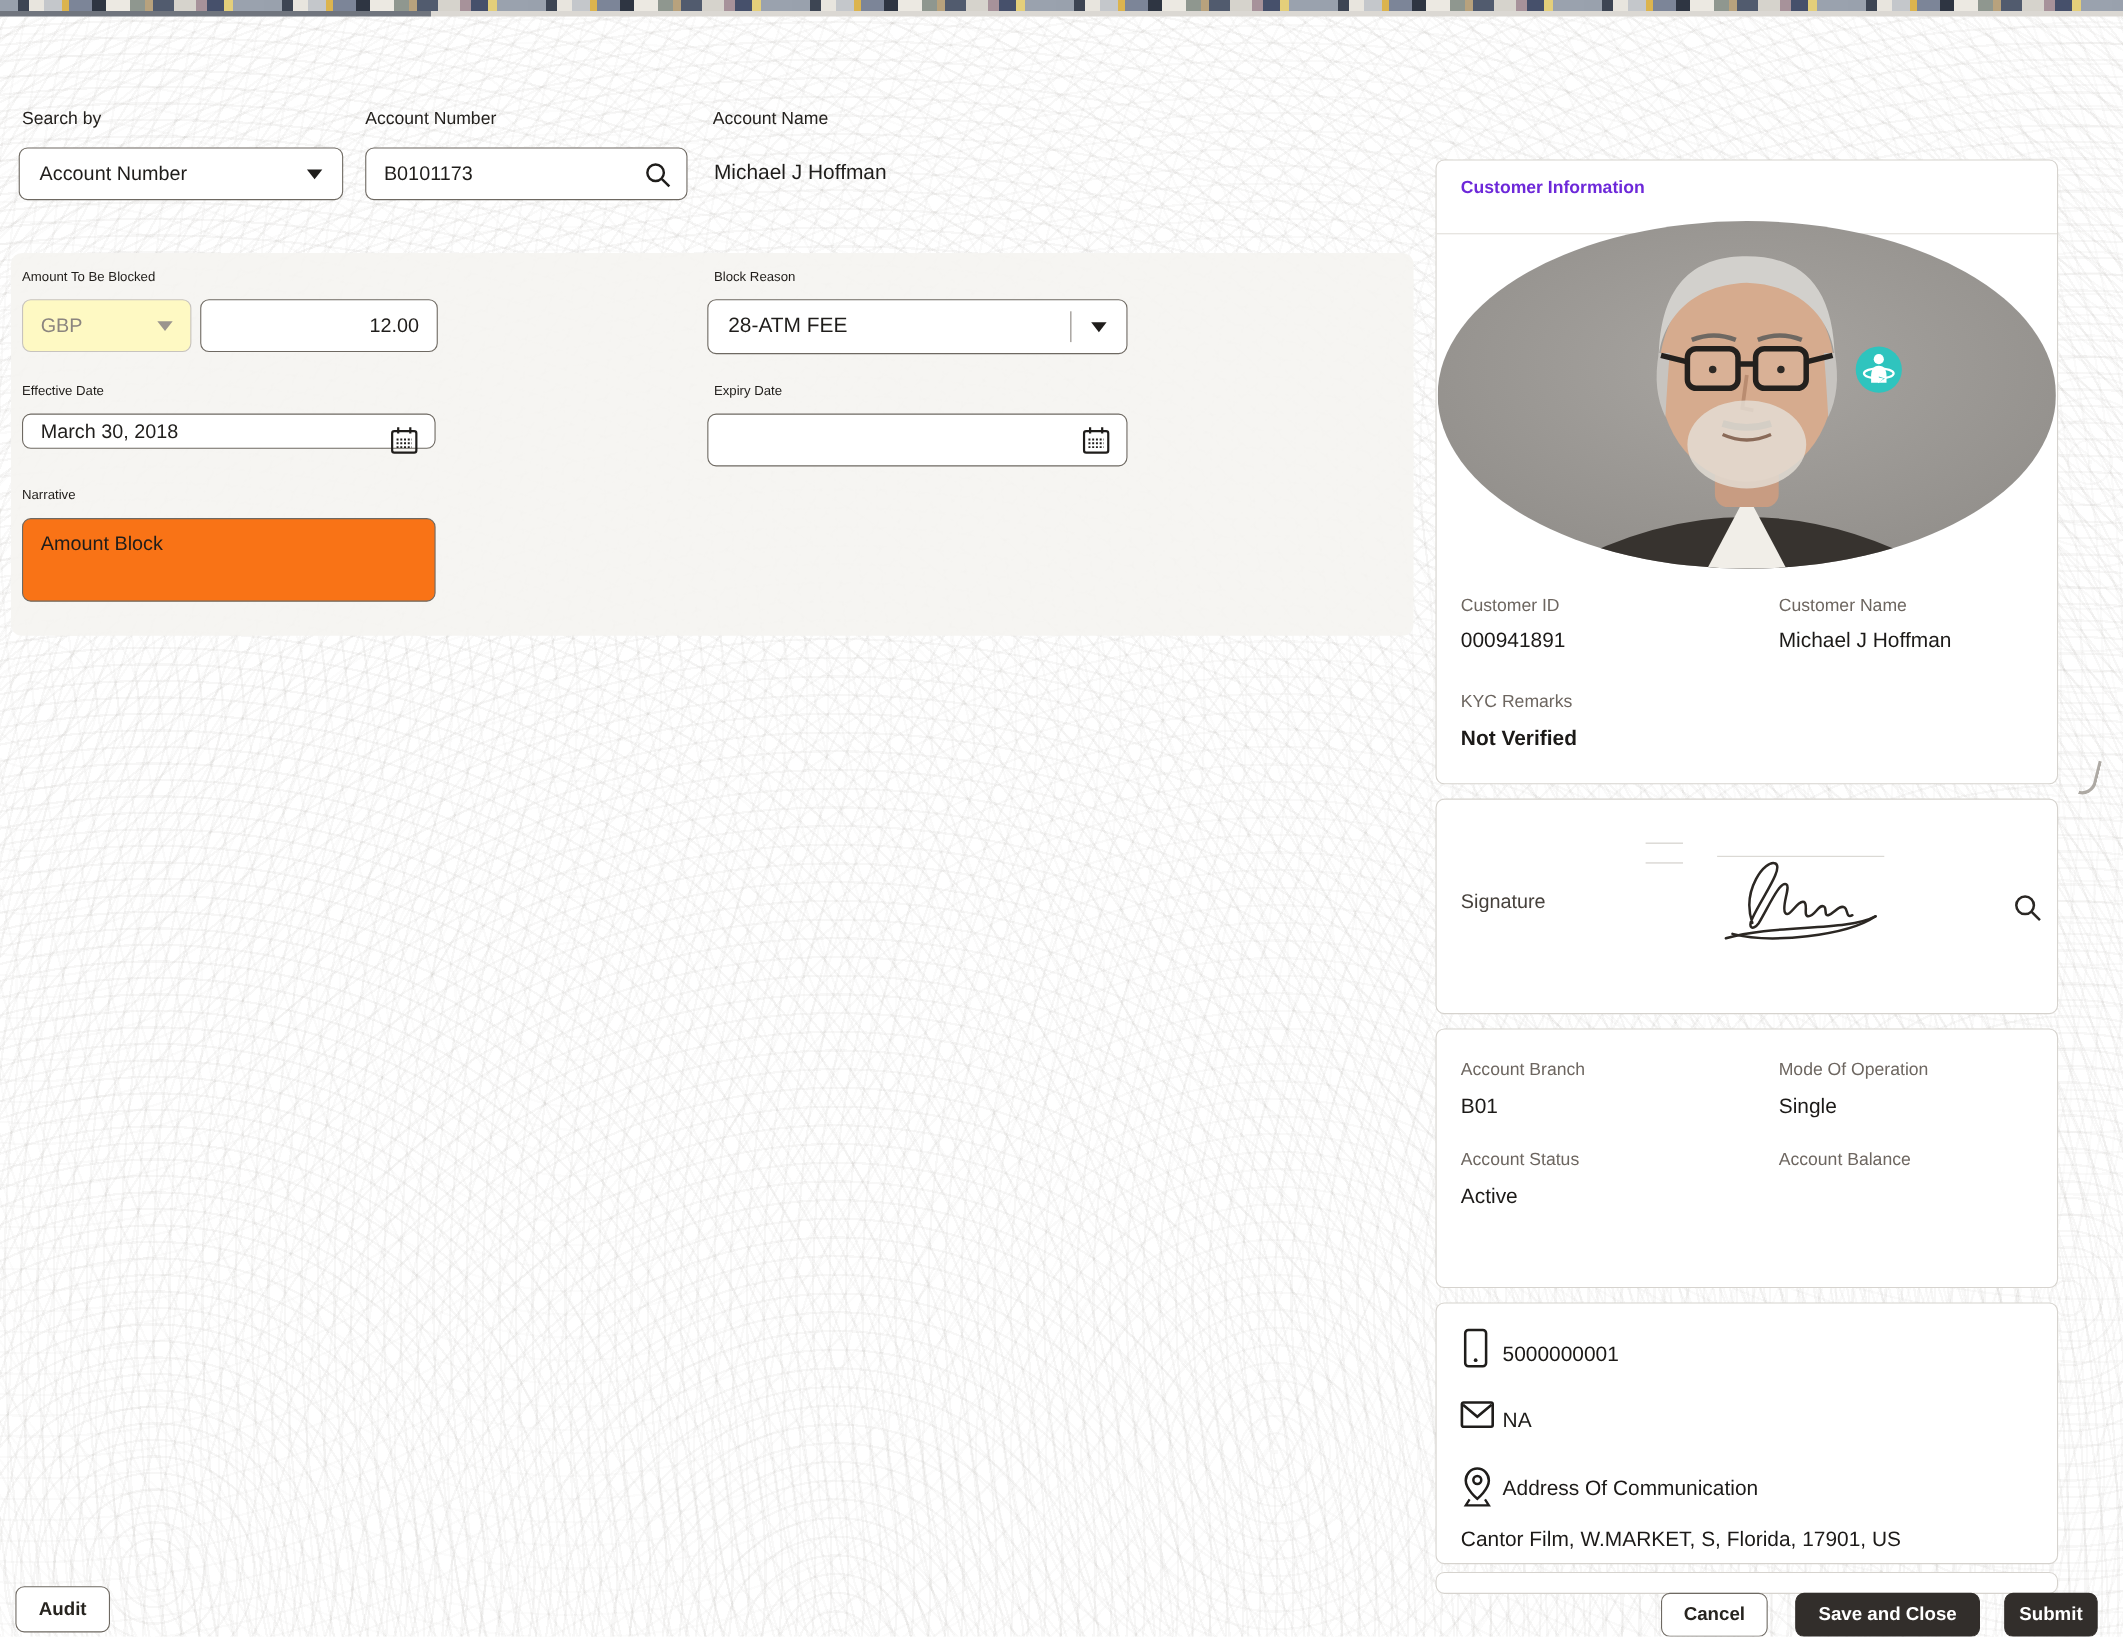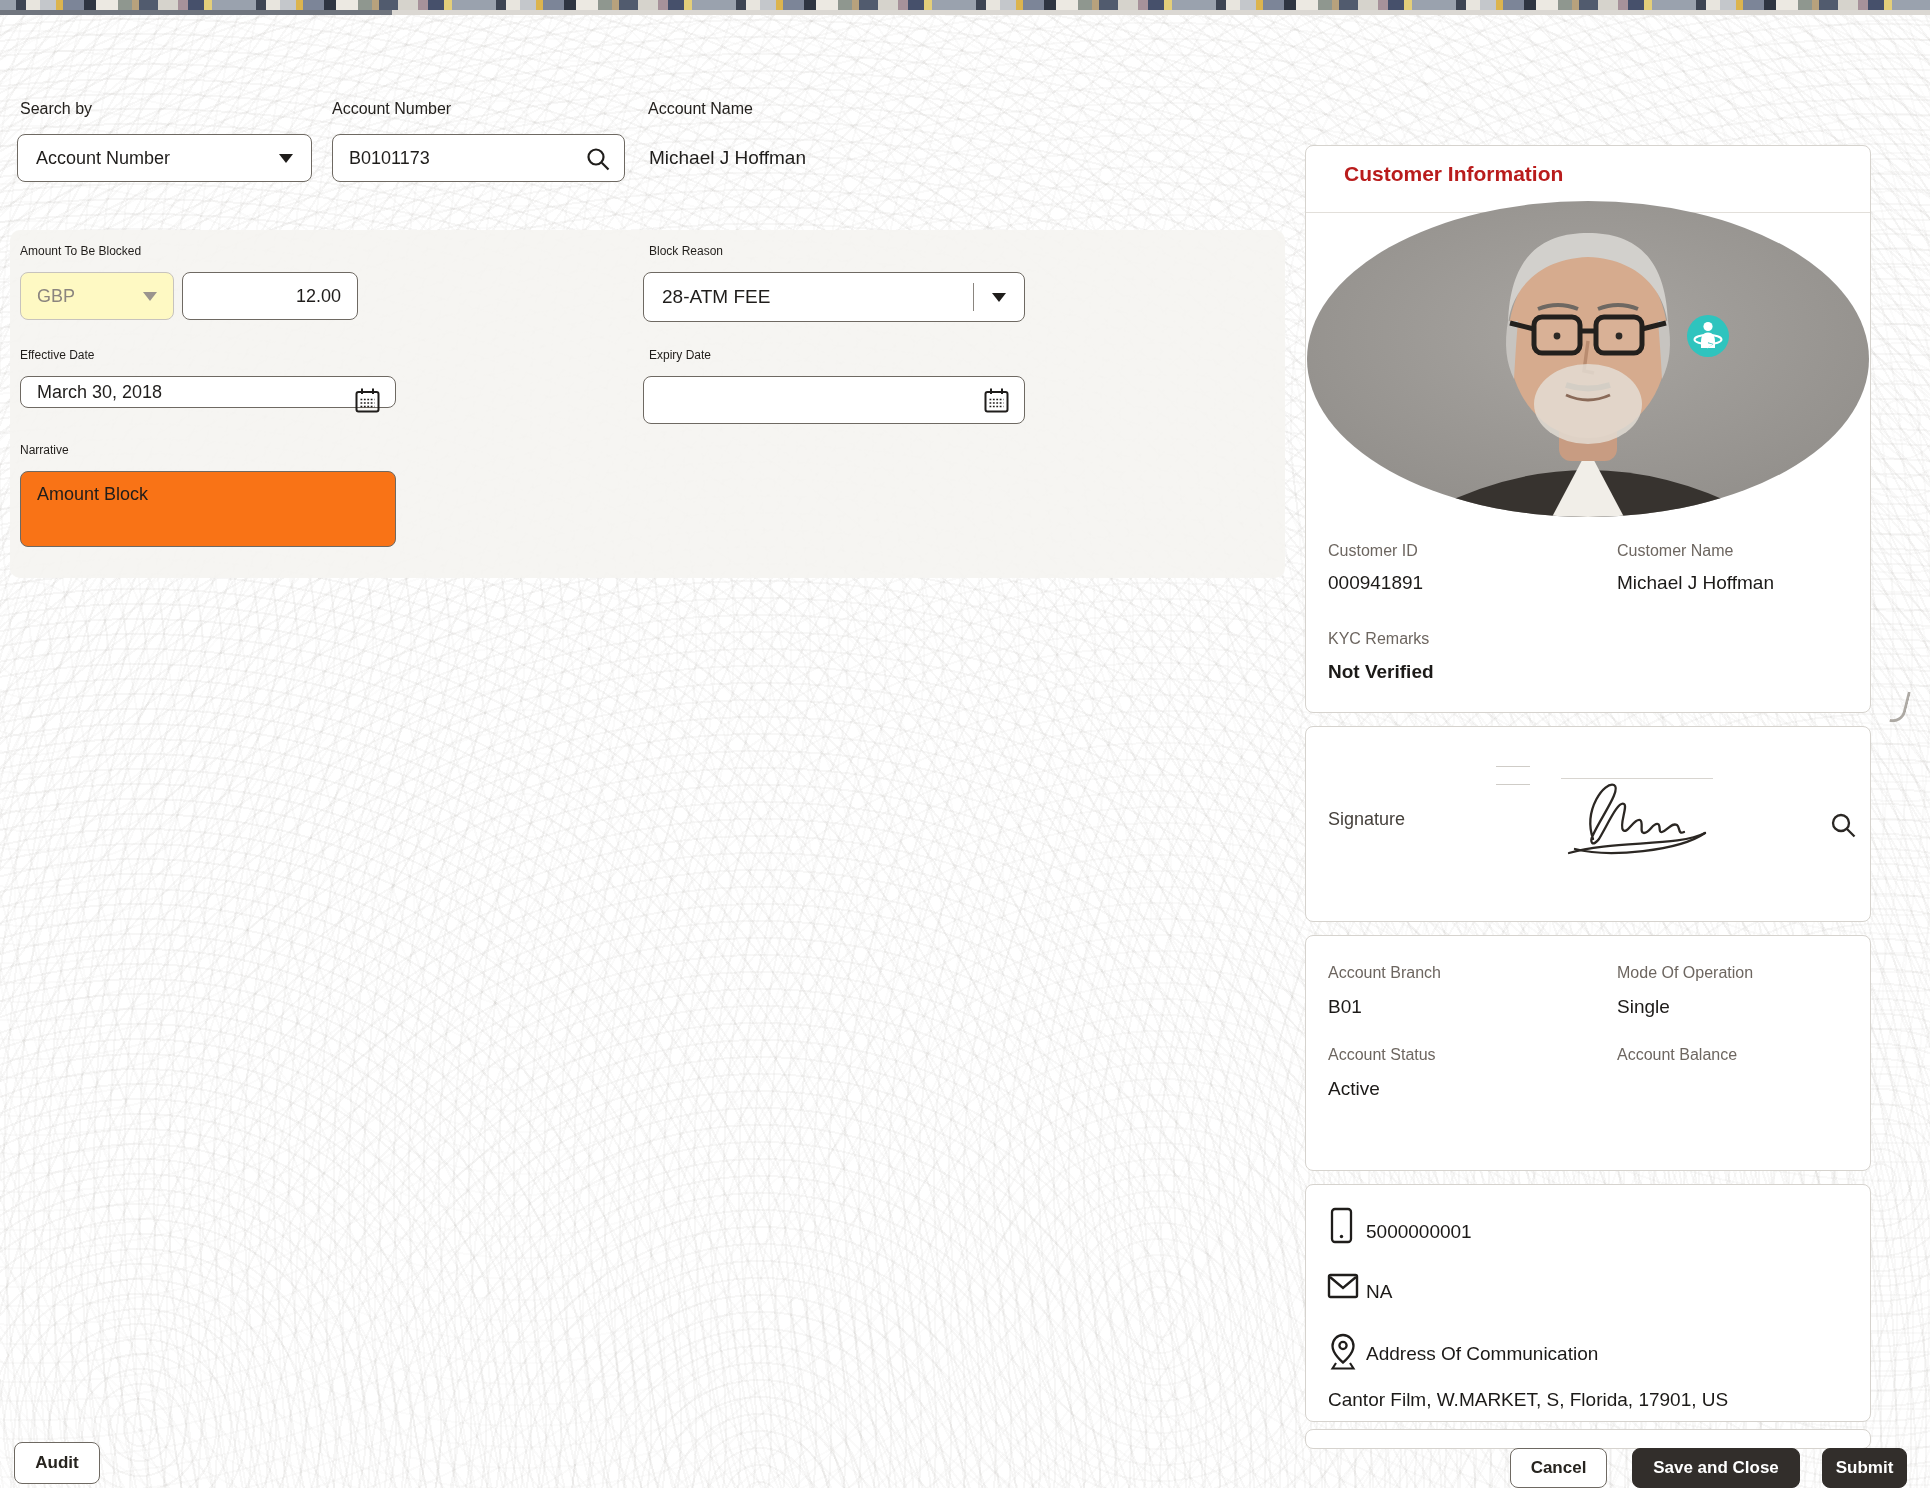--- a/index.html
+++ b/index.html
@@ -84,21 +84,21 @@
     position:absolute; background:#f97316; border:1px solid #6e6962; border-radius:8px;
     font-size:18px; color:#1f1d1b; padding:12px 16px; resize:none; outline:none;
     font-family:"Liberation Sans", sans-serif;
   }
   
   .card{
     position:absolute; left:1305px; width:566px; background:#fff;
     border:1px solid #d6d3ce; border-radius:8px;
   }
   #card-profile{ top:145px; height:568px; }
-  .panel-title{ position:absolute; left:22px; top:16px; font-size:21px; font-weight:600; color:#b91c1c;margin-left:16px; }
+  .panel-title{ position:absolute; left:22px; top:16px; font-size:16px; font-weight:600; color:#6d28d9; }
   .panel-title-divider{ position:absolute; left:0; top:66px; width:100%; height:1px; background:#e2dfda; }
   .avatar-wrap{ position:absolute; left:1px; top:55px; width:562px; height:316px; }
   .badge-360{ position:absolute; left:380px; top:168px; width:44px; height:44px; cursor:pointer; }
   .c-label{ position:absolute; font-size:16px; color:#6d6660; }
   .c-value{ position:absolute; font-size:19px; color:#1c1a18; }
   #card-signature{ top:726px; height:196px; }
   .sig-dash{ position:absolute; height:1px; background:#cfccc7; }
   .sig-line{ position:absolute; left:255px; top:51px; width:152px; height:1px; background:#d8d5d0; }
   #sig-label{ position:absolute; left:22px; top:82px; font-size:18px; color:#46413c; }
   #sig-art{ position:absolute; left:245px; top:48px; }
@@ -144,21 +144,21 @@
   </div>
   <div id="acct-name-value">Michael J Hoffman</div>
 
   <div class="form-panel">
     <div class="fp-label" style="left:10px; top:14px;">Amount To Be Blocked</div>
 
     <div class="disabled-select" style="left:10px; top:42px; width:154px; height:48px;">
       <span>GBP</span>
       <span class="caret"></span>
     </div>
-    <input class="text-input" style="left: 172px; top: 42px; width: 176px; height: 48px; text-align: right;" type="text" value="12.00">
+    <input class="text-input" style="left: 172px; top: 42px; width: 216px; height: 48px; text-align: right;" type="text" value="12.00">
 
     <div class="fp-label" style="left:639px; top:14px;">Block Reason</div>
     <div class="combo" style="left:633px; top:42px; width:382px; height:50px;">
       <span>28-ATM FEE</span>
       <span class="divider"></span>
       <span class="caret-zone">
         <span class="caret"></span>
       </span>
     </div>
 

